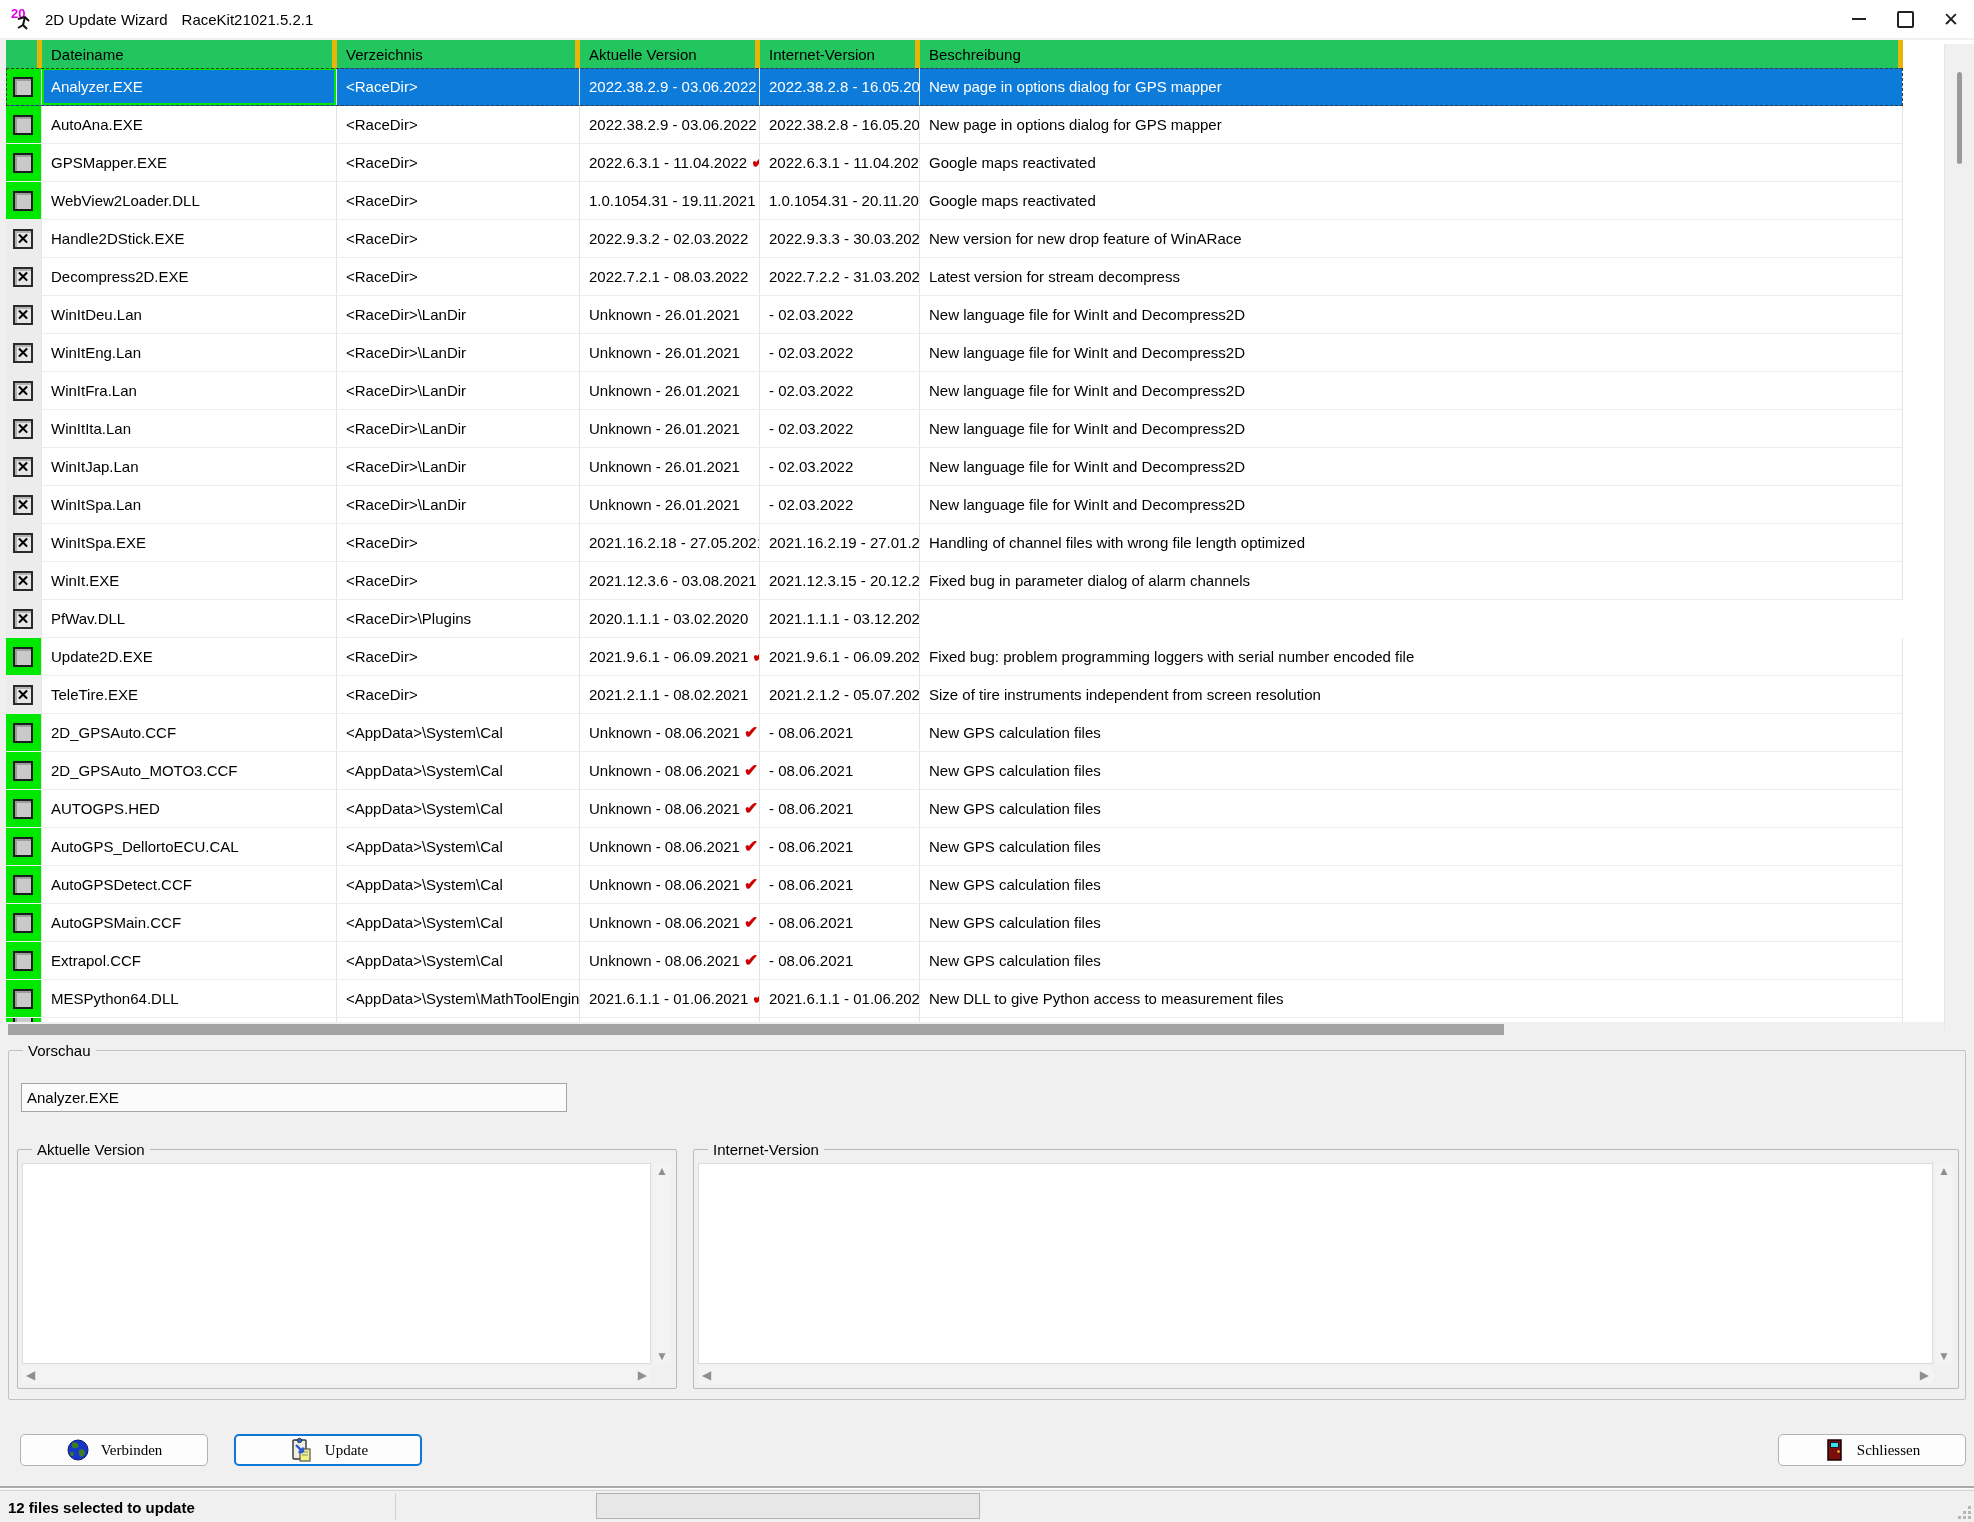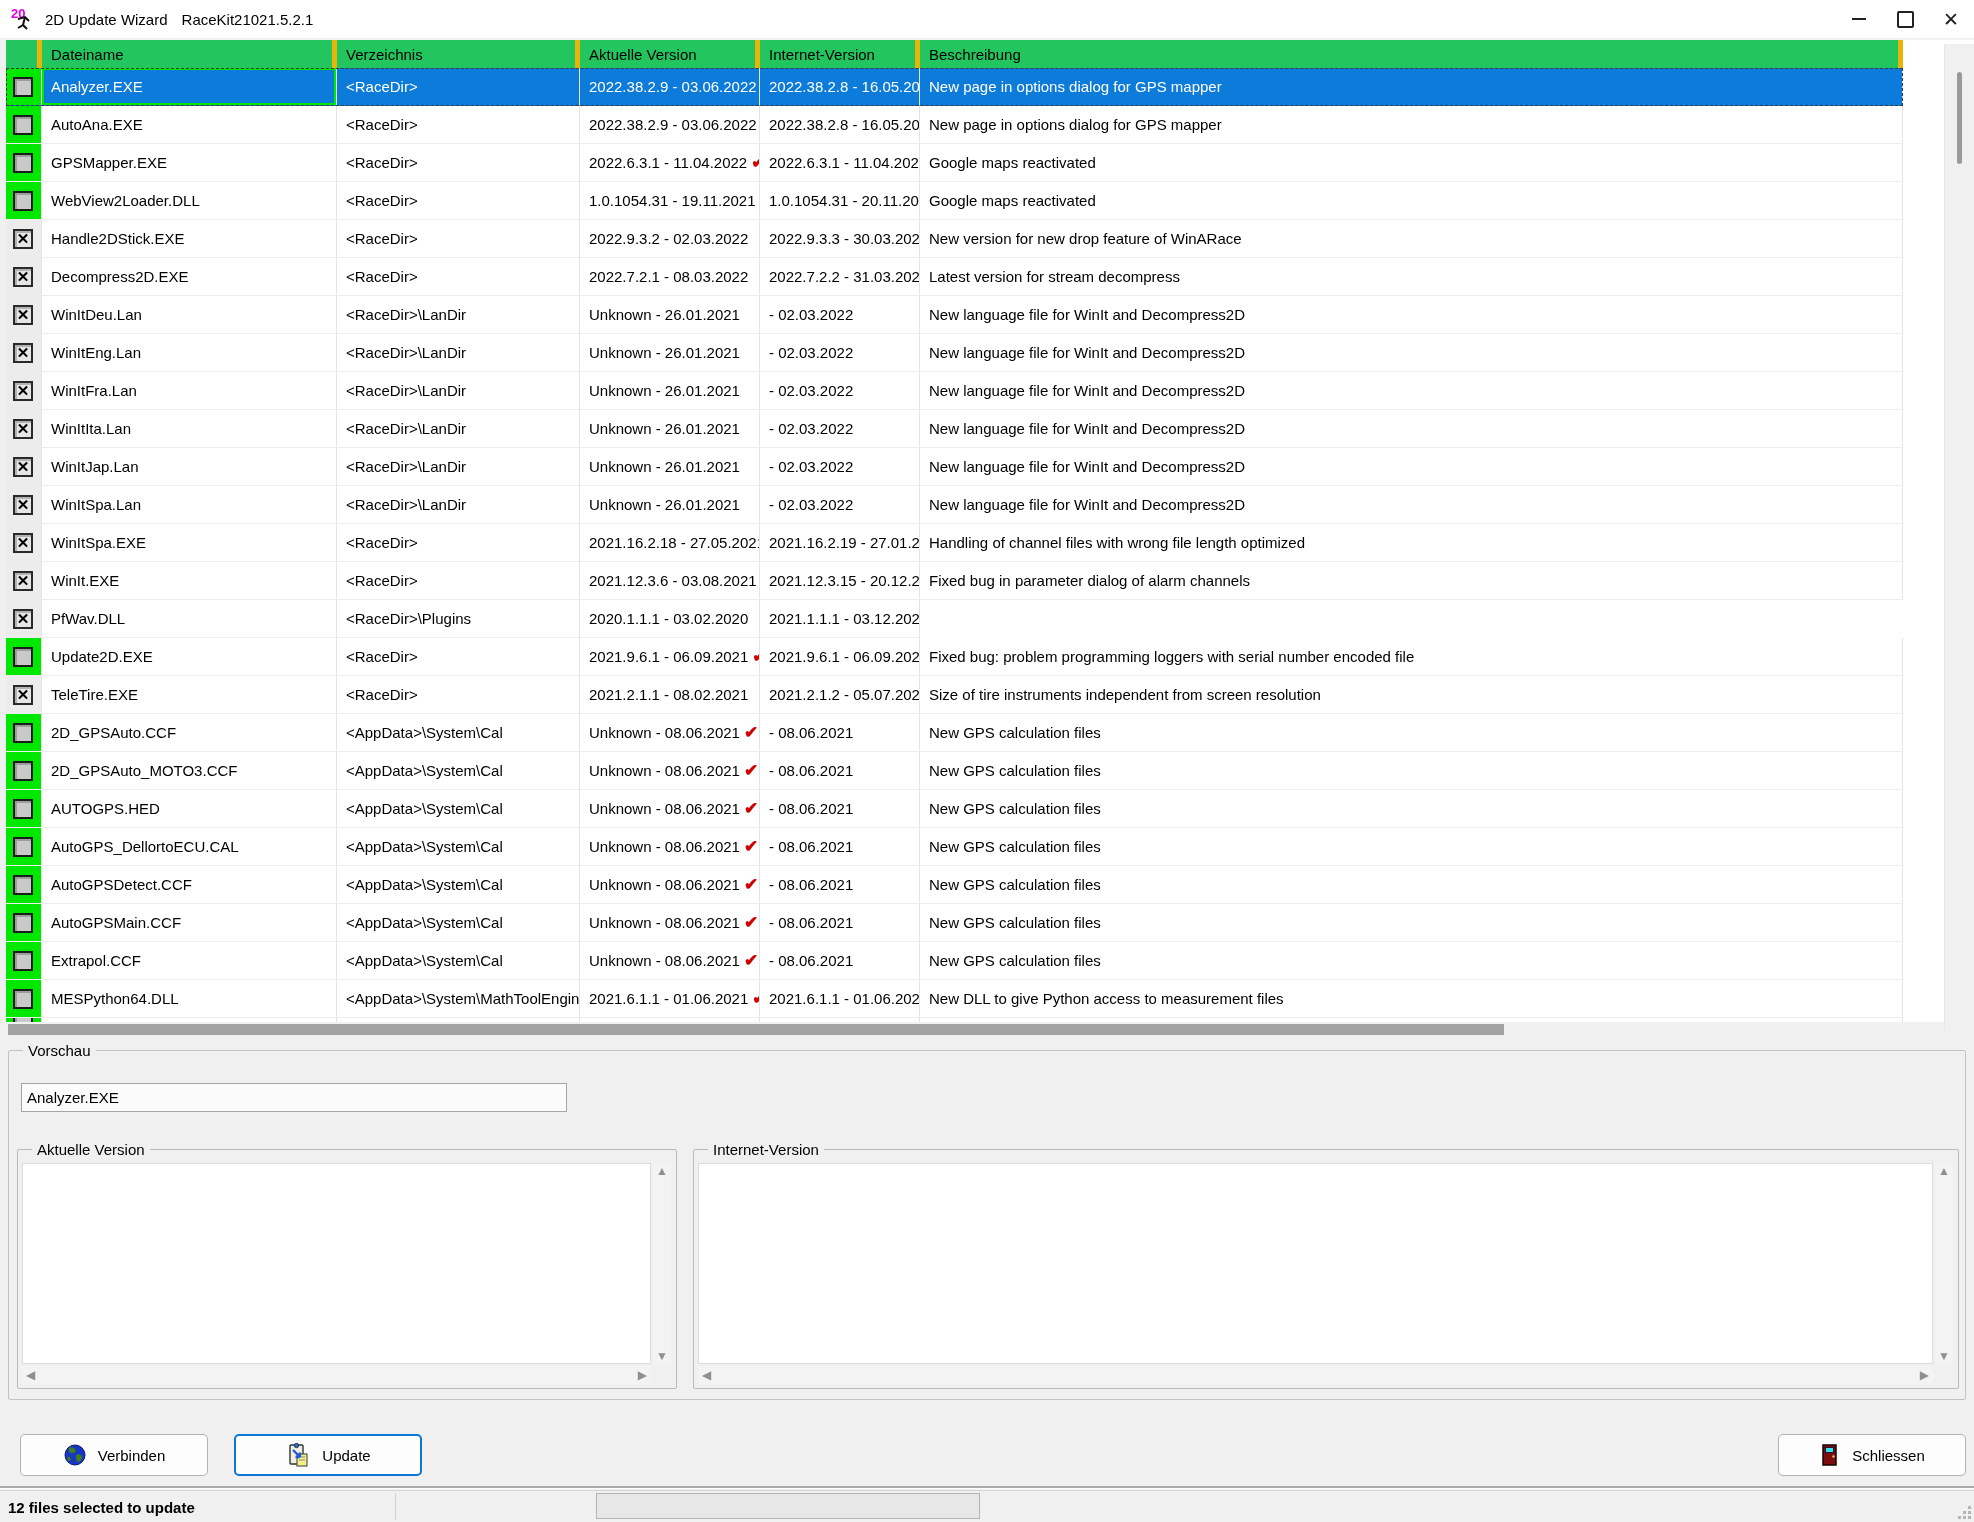--- a/index.html
+++ b/index.html
@@ -57,22 +57,22 @@
     border:1px solid #a5a5a5;background:#fbfbfb;font-size:15px;display:flex;align-items:center;padding-left:5px;}
   .gb-cur{left:8px;top:98px;width:660px;height:240px;}
   .gb-int{left:684px;top:98px;width:1266px;height:240px;}
   .scrollarea{position:absolute;left:4px;top:13px;right:25px;bottom:24px;background:#fff;border:1px solid #dcdcdc;}
   .sa-vsb{position:absolute;right:5px;top:13px;width:18px;bottom:24px;background:#f3f3f3;
     display:flex;flex-direction:column;justify-content:space-between;align-items:center;padding:2px 0;box-sizing:border-box;}
   .sa-hsb{position:absolute;left:4px;right:25px;bottom:4px;height:18px;background:#f3f3f3;
     display:flex;justify-content:space-between;align-items:center;padding:0 4px;box-sizing:border-box;}
   .arr{color:#8f8f8f;font-size:12px;line-height:1;}
   
-  .btn{position:absolute;top:1434px;height:42px;width:188px;background:#fdfdfd;border:1px solid #b2b2b2;
-    border-radius:5px;display:flex;align-items:center;justify-content:center;gap:11px;font-size:15px;box-sizing:border-box;}
+  .btn{position:absolute;top:1434px;height:32px;width:188px;background:#fdfdfd;border:1px solid #b2b2b2;
+    border-radius:5px;display:flex;align-items:center;justify-content:center;gap:11px;font-size:15px;box-sizing:border-box;font-family:Liberation Serif, serif;}
   .btn-connect{left:20px;}
   .btn-update{left:234px;border:2px solid #0c76d9;}
   .btn-close{left:1778px;}
   .btn svg{flex:0 0 auto;}
   
   .bottom-rule{position:absolute;left:0;top:1486px;width:100%;height:2px;background:#a9a9a9;box-shadow:0 1px 0 #fdfdfd;}
   .statusbar{position:absolute;left:0;bottom:0;width:100%;height:32px;background:#f0f0f0;border-top:1px solid #d6d6d6;box-sizing:border-box;}
   .status-text{position:absolute;left:8px;top:0;height:32px;display:flex;align-items:center;font-size:15px;font-weight:bold;}
   .status-div{position:absolute;left:395px;top:2px;bottom:2px;width:1px;background:#d2d2d2;}
   .status-panel{position:absolute;left:596px;top:2px;width:384px;bottom:3px;background:#e7e7e7;border:1px solid #b3b3b3;box-sizing:border-box;}

